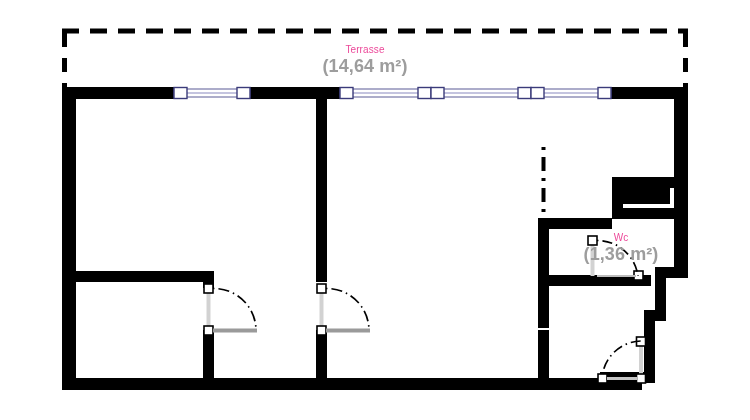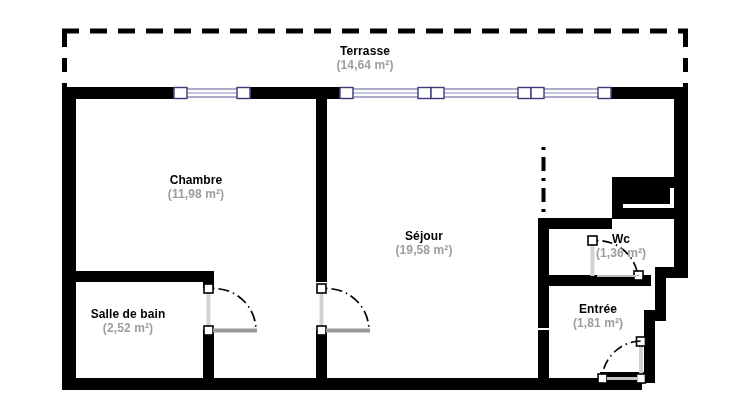--- a/index.html
+++ b/index.html
@@ -29,28 +29,28 @@
   }
   .room-label {
     position: absolute;
     text-align: center;
     line-height: 1.18;
     white-space: nowrap;
     transform: translateX(-50%);
   }
   .room-name {
     display: block;
-    font-size: 12px;
-    font-weight: bold;
-    color: #000000;
+    font-size: 10px;
+    font-weight: normal;
+    color: #ec4899;
     letter-spacing: 0.1px;
   }
   .room-area {
     display: block;
-    font-size: 12px;
+    font-size: 18px;
     font-weight: bold;
     color: #9d9d9d;
     letter-spacing: 0.1px;
   }
 </style>
 </head>
 <body>
 
 <div id="floorplan-canvas">
 
@@ -170,39 +170,23 @@
       <path d="M 602.5 374 A 40 40 0 0 1 641 341" fill="none" stroke="#000000" stroke-width="1.7" stroke-dasharray="1.5 4 10 4"></path>
     </g>
 
   </svg>
 
   <div class="room-label" style="left:365px; top:44px;">
     <span class="room-name">Terrasse</span>
     <span class="room-area">(14,64 m²)</span>
   </div>
 
-  <div class="room-label" style="left:196px; top:173px;">
-    <span class="room-name">Chambre</span>
-    <span class="room-area">(11,98 m²)</span>
-  </div>
 
 
-  <div class="room-label" style="left:424px; top:229px;">
-    <span class="room-name">Séjour</span>
-    <span class="room-area">(19,58 m²)</span>
-  </div>
 
   <div class="room-label" style="left:577px; top:232px;margin-left:44px;">
     <span class="room-name">Wc</span>
     <span class="room-area">(1,36 m²)</span>
   </div>
 
-  <div class="room-label" style="left:598px; top:302px;">
-    <span class="room-name">Entrée</span>
-    <span class="room-area">(1,81 m²)</span>
-  </div>
 
-  <div class="room-label" style="left:128px; top:307px;">
-    <span class="room-name">Salle de bain</span>
-    <span class="room-area">(2,52 m²)</span>
-  </div>
 
 </div>
 
 </body></html>

